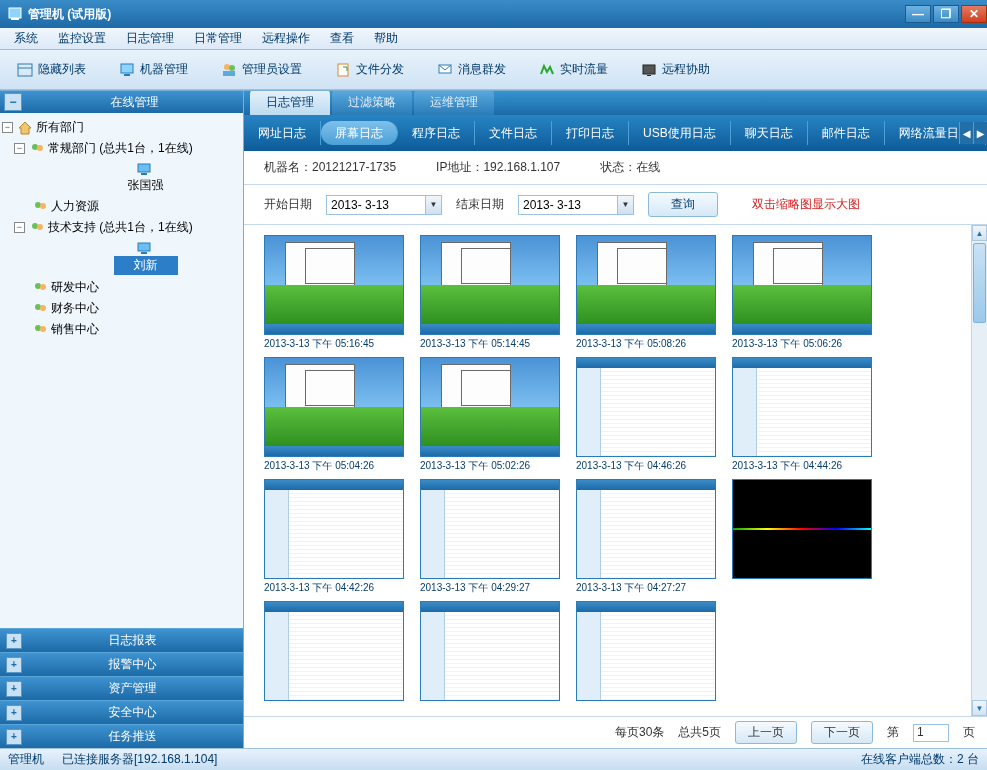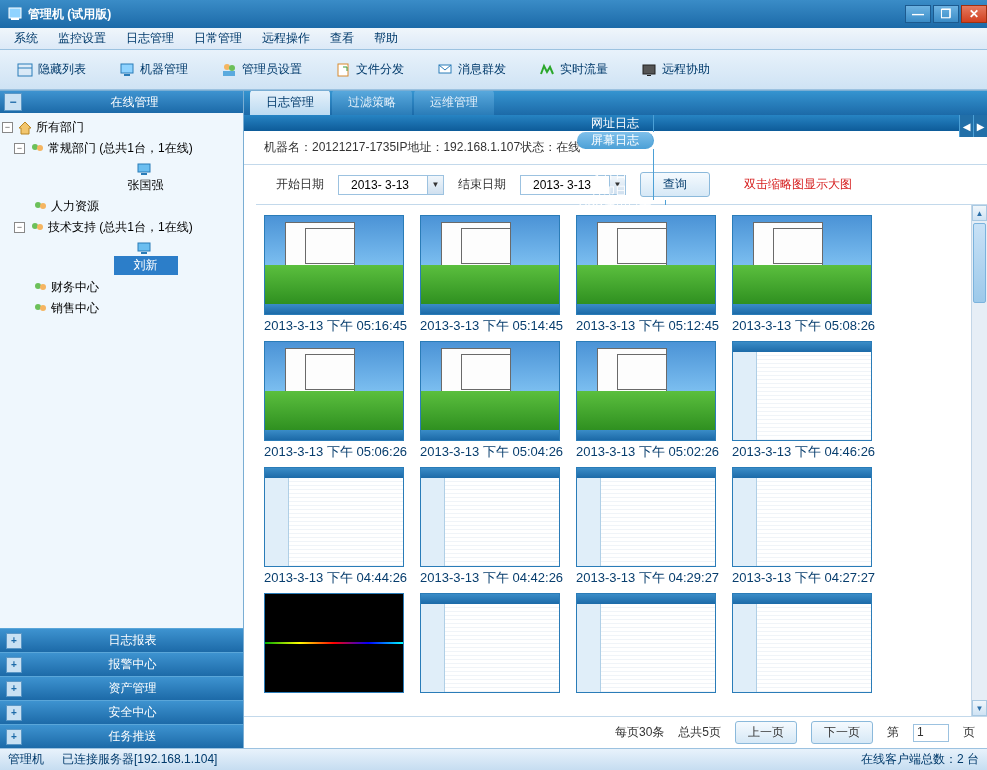--- a/index.html
+++ b/index.html
@@ -43,53 +43,53 @@
 .side-bottom .bar { height:24px; background: linear-gradient(#3e93d0,#1c6aa8); color:#fff; display:flex; align-items:center; border-top:1px solid #5aa6d9; }
 .side-bottom .bar .plus { width:16px; height:16px; background:#c9e1f3; border:1px solid #5a97c6; margin-left:6px; display:flex; align-items:center; justify-content:center; color:#1c6aa8; font-weight:bold; font-size:10px; }
 .side-bottom .bar .blbl { flex:1; text-align:center; }
 
 
 .content { flex:1; display:flex; flex-direction:column; background:#fff; overflow:hidden; }
 .tabs-top { height:24px; background: linear-gradient(#3594d0,#1c6aa8); display:flex; align-items:flex-end; padding-left:6px; }
 .tabs-top .tab { padding:4px 16px; color:#e4f0fa; border-top-left-radius:4px; border-top-right-radius:4px; margin-right:2px; background:linear-gradient(#5aaade,#2a7cb8); }
 .tabs-top .tab.active { background:linear-gradient(#e7f2fb,#bddbf1); color:#013a6b; }
 
-.subtabs { height:16px; background: linear-gradient(#2784c3,#0d5b99); display:flex; align-items:center; position:relative;flex-direction:column; }
+.subtabs { height:36px; background: linear-gradient(#2784c3,#0d5b99); display:flex; align-items:center; position:relative; }
 .subtabs .stab { padding:0 14px; height:24px; display:flex; align-items:center; color:#fff; border-right:1px solid #4ca0d6; cursor:default; }
 .subtabs .stab.active { background:linear-gradient(#7fc0eb,#4ca0d6);border-radius:12px; }
 .subtabs .scrolls { position:absolute; right:0; display:flex; }
 .subtabs .scrolls .sbtn { width:14px; height:22px; background:#226fa8; color:#fff; display:flex; align-items:center; justify-content:center; border-left:1px solid #4ca0d6; font-size:10px;}
 
-.infobar { height:34px; border-bottom:1px solid #c3d9eb; display:flex; align-items:center; padding-left:20px; color:#333; }
+.infobar { height:34px; border-bottom:1px solid #c3d9eb; display:flex; align-items:center; padding-left:20px; color:#333; gap:40px; }
 .infobar span { color:#333; }
 
-.searchbar { height:40px; border-bottom:1px solid #c3d9eb; display:flex; align-items:center; padding-left:20px; gap:14px;margin-left:12px; }
+.searchbar { height:40px; border-bottom:1px solid #c3d9eb; display:flex; align-items:center; padding-left:20px; gap:14px; }
 .searchbar label { color:#333; }
-.searchbar .dateinp { border:1px solid #9cc2e0; background:#fff; height:20px; width:90px; display:flex; align-items:center; padding:0 12px; }
+.searchbar .dateinp { border:1px solid #9cc2e0; background:#fff; height:20px; width:100px; display:flex; align-items:center; padding:0 4px; }
 .searchbar .dd { width:16px; height:20px; border:1px solid #9cc2e0; border-left:none; background:linear-gradient(#f0f6fb,#d0e0ef); display:flex; align-items:center; justify-content:center; font-size:8px; color:#333; }
 .searchbar .btn { border:1px solid #8bb9db; background:linear-gradient(#f5fafe,#d6e8f6); padding:3px 22px; border-radius:3px; color:#013a6b; }
 .searchbar .hint { color:#d62020; margin-left:20px; }
 
 .thumbarea { flex:1; overflow:auto; background:#fff; padding:10px 20px; position:relative; }
 .thumbgrid { display:grid; grid-template-columns: repeat(4, 140px); gap: 6px 16px; }
 .thumbcell { width:140px; }
 .thumbimg { width:140px; height:100px; border:1px solid #2a7cb8; background:#e8f2fb; display:flex; flex-direction:column; overflow:hidden; }
 .thumbimg.desktop { }
 .desk-sky { flex:0 0 50%; background:linear-gradient(#4b93d6,#7bbef0); position:relative; }
 .desk-sky .win { position:absolute; background:#fdfdfd; border:1px solid #6a6a6a; }
 .desk-grass { flex:1; background:linear-gradient(#5bbf3e,#2f9020); position:relative; }
 .desk-task { height:10px; background:linear-gradient(#3a8cc7,#1c6aa8); }
 .thumbimg.app { background:#fff; }
 .app-head { height:10px; background:linear-gradient(#3a8cc7,#1c6aa8); }
 .app-body { flex:1; display:flex; }
 .app-side { width:24px; background:#e0eef9; border-right:1px solid #b0cfe6; }
 .app-main { flex:1; background:repeating-linear-gradient(#fff,#fff 3px,#f0f4f8 3px,#f0f4f8 4px); }
 .thumbimg.black { background:#000; justify-content:center; }
 .black-line { width:100%; height:2px; background:linear-gradient(90deg,#0a0,#ff0,#f00,#00f,#0ff); margin:40px 0; }
-.thumblbl { text-align:left; color:#083e6e; padding-top:2px; font-size:13px; white-space:nowrap; }
+.thumblbl { text-align:left; color:#083e6e; padding-top:2px; font-size:10px; white-space:nowrap; }
 
 .vscroll { position:absolute; right:0; top:0; bottom:0; width:16px; background:#e6eef6; border-left:1px solid #c3d6e7; display:flex; flex-direction:column; }
 .vscroll .arr { height:16px; background:linear-gradient(#f0f6fb,#cfe3f4); border:1px solid #a9c9e2; display:flex; align-items:center; justify-content:center; font-size:8px; color:#2a6ea8; }
 .vscroll .track { flex:1; position:relative; }
 .vscroll .thumb { position:absolute; left:1px; right:1px; top:2px; height:80px; background:linear-gradient(#c8e1f6,#9cc9ea); border:1px solid #7bb3dd; border-radius:2px; }
 
 .pager { height:32px; border-top:1px solid #c3d9eb; display:flex; align-items:center; justify-content:flex-end; padding:0 12px; gap:14px; color:#333; }
 .pager .pgbtn { border:1px solid #8bb9db; background:linear-gradient(#f5fafe,#d6e8f6); padding:2px 12px; border-radius:3px; }
 .pager .pginp { width:36px; height:18px; border:1px solid #9cc2e0; text-align:left; padding:0 3px; background:#fff; }
 
@@ -251,20 +251,29 @@
         <span class="txt">技术支持 (总共1台，1在线)</span>
       </div>
       <div class="tree-row pad3 sel">
         <span class="ic">
             <svg width="14" height="14">
               <rect x="1" y="2" width="12" height="8" fill="#6bbef0" stroke="#2a7cb8"></rect>
               <rect x="4" y="11" width="6" height="2" fill="#2a7cb8"></rect>
             </svg>
           </span>
         <span class="txt">刘新</span>
+      </div>
+      <div class="tree-row pad2">
+        <span class="ic">
+            <svg width="14" height="14">
+              <circle cx="5" cy="5" r="3" fill="#6cc05a"></circle>
+              <circle cx="10" cy="6" r="3" fill="#f5b561"></circle>
+            </svg>
+          </span>
+        <span class="txt">研发中心</span>
       </div>
       <div class="tree-row pad2">
         <span class="ic">
             <svg width="14" height="14">
               <circle cx="5" cy="5" r="3" fill="#6cc05a"></circle>
               <circle cx="10" cy="6" r="3" fill="#f5b561"></circle>
             </svg>
           </span>
         <span class="txt">财务中心</span>
       </div>
@@ -371,31 +380,20 @@
           </div>
           <div class="thumbcell">
             <div class="thumbimg desktop">
       <div class="desk-sky">
                 <div class="win" style="left:20px;top:6px;width:70px;height:44px;"></div>
                 <div class="win" style="left:40px;top:12px;width:50px;height:36px;"></div>
               </div>
       <div class="desk-grass"></div>
               <div class="desk-task"></div>
             </div>
-            <div class="thumblbl">2013-3-13 下午 05:12:45</div>
-          </div>
-          <div class="thumbcell">
-            <div class="thumbimg desktop">
-      <div class="desk-sky">
-                <div class="win" style="left:20px;top:6px;width:70px;height:44px;"></div>
-                <div class="win" style="left:40px;top:12px;width:50px;height:36px;"></div>
-              </div>
-      <div class="desk-grass"></div>
-              <div class="desk-task"></div>
-            </div>
             <div class="thumblbl">2013-3-13 下午 05:08:26</div>
           </div>
           <div class="thumbcell">
             <div class="thumbimg desktop">
       <div class="desk-sky">
                 <div class="win" style="left:20px;top:6px;width:70px;height:44px;"></div>
                 <div class="win" style="left:40px;top:12px;width:50px;height:36px;"></div>
               </div>
       <div class="desk-grass"></div>
               <div class="desk-task"></div>

